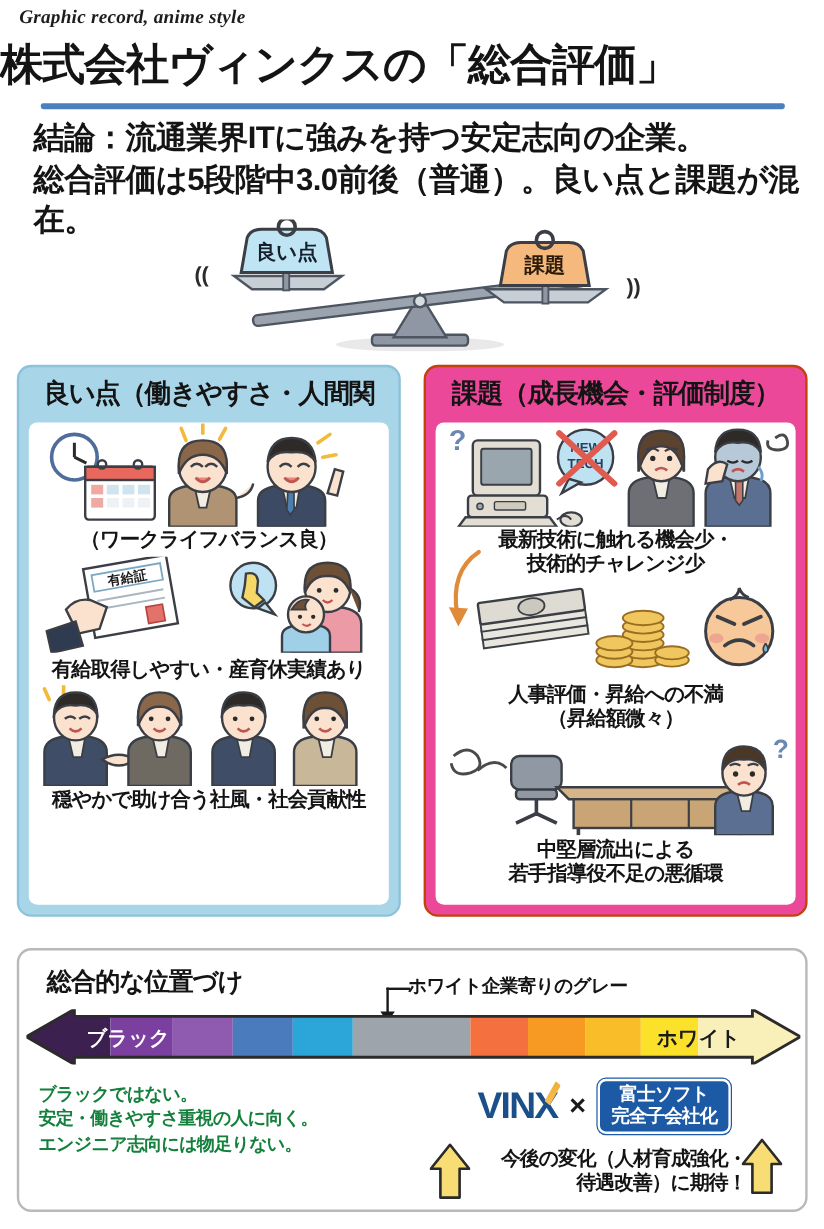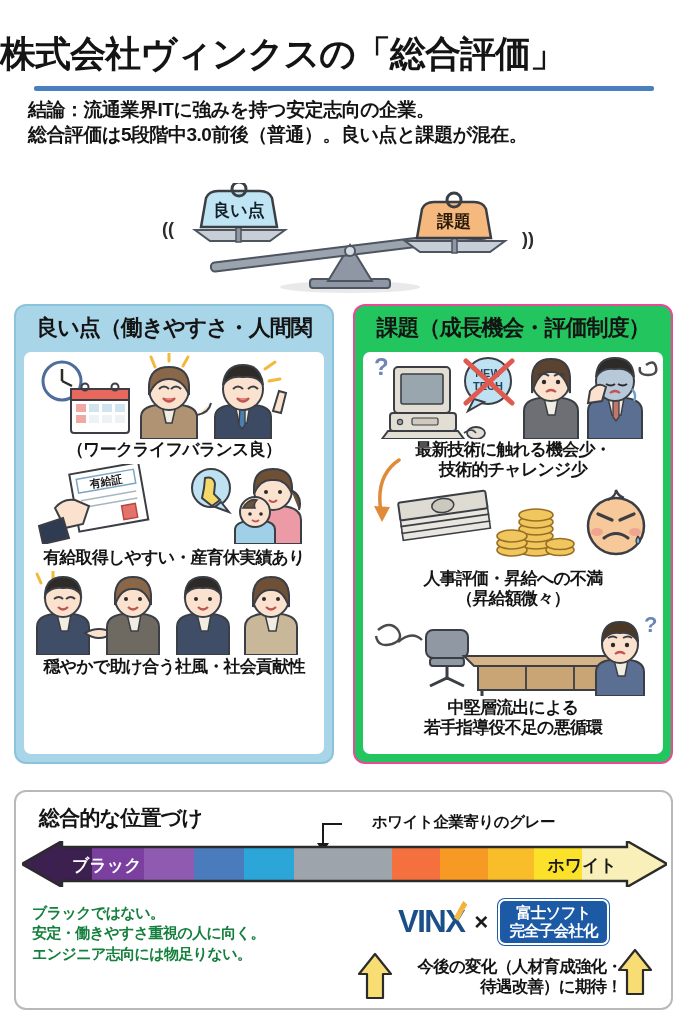--- a/index.html
+++ b/index.html
@@ -28,35 +28,35 @@
     font-size:36px;font-weight:700;letter-spacing:-1px;
     color:#141414;
     white-space:nowrap;
   }
   .title-rule{
     position:absolute;left:34px;top:86px;width:620px;height:5px;
     background:#4a7fc1;border-radius:2px;
   }
   .lede{
     position:absolute;left:28px;top:97px;width:640px;
-    font-size:19px;font-weight:700;line-height:1.33;
+    font-size:26px;font-weight:700;line-height:1.33;
     color:#141414;letter-spacing:-0.5px;
   }
 
   
   .scale-wrap{position:absolute;left:150px;top:183px;width:400px;height:110px;}
   .scale-wrap svg{display:block;}
 
   
   .panel{
     position:absolute;top:304px;width:320px;height:460px;
     border-radius:12px;box-sizing:border-box;
   }
   .panel-good{left:14px;background:#a9d5e8;border:2px solid #8cc3dc;}
-  .panel-bad{left:353px;background:#22c55e;border:2px solid #ec4899;}
+  .panel-bad{left:353px;background:#ec4899;border:2px solid #c2410c;}
   .panel-head{
     height:44px;line-height:44px;
     font-size:22px;font-weight:700;text-align:center;
     color:#141414;letter-spacing:-1px;
   }
   .panel-body{
     position:absolute;left:8px;right:8px;top:46px;bottom:8px;
     background:#ffffff;border-radius:7px;
     overflow:hidden;
   }
@@ -78,21 +78,20 @@
   }
   .bottom-legend{
     position:absolute;left:30px;top:804px;
     background:#ffffff;padding:0 9px;
     font-size:21px;font-weight:700;color:#141414;letter-spacing:-0.8px;
   }
   .callout{
     position:absolute;left:340px;top:812px;
     font-size:15.5px;font-weight:700;color:#141414;letter-spacing:-0.5px;
     white-space:nowrap;
-    margin-left:32px;
   }
   .callout-rule{position:absolute;left:322px;top:823px;width:20px;height:2px;background:#1a1a1a;}
   .callout-stem{position:absolute;left:322px;top:823px;width:2px;height:22px;background:#1a1a1a;}
   .callout-head{
     position:absolute;left:317px;top:843px;width:0;height:0;
     border-left:6px solid transparent;border-right:6px solid transparent;
     border-top:9px solid #1a1a1a;
   }
 
   .spectrum{position:absolute;left:22px;top:841px;width:645px;height:46px;}
@@ -132,20 +131,21 @@
   }
   .up-arrow{position:absolute;width:34px;height:48px;}
   .up-arrow.left{left:358px;top:952px;}
   .up-arrow.right{left:618px;top:948px;}
 </style>
 </head>
 <body>
 
 <div class="page">
 
+  <div class="kicker">Graphic record, anime style</div>
   <div class="title">株式会社ヴィンクスの「総合評価」</div>
   <div class="title-rule"></div>
   <div class="lede">
     <div>結論：流通業界ITに強みを持つ安定志向の企業。</div>
     <div>総合評価は5段階中3.0前後（普通）。良い点と課題が混在。</div>
   </div>
 
   <div class="scale-wrap">
     <svg width="400" height="110" viewBox="0 0 400 110">
 

